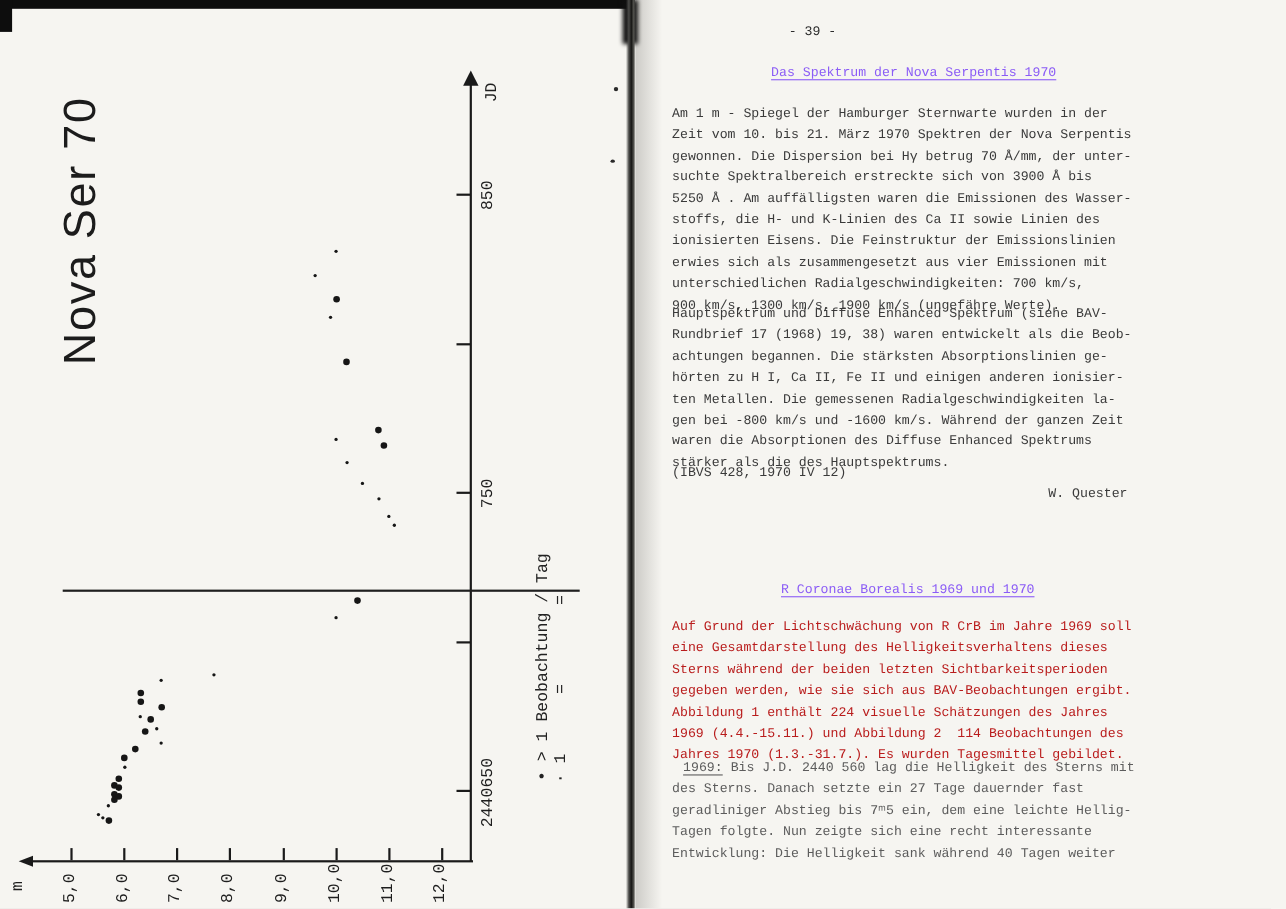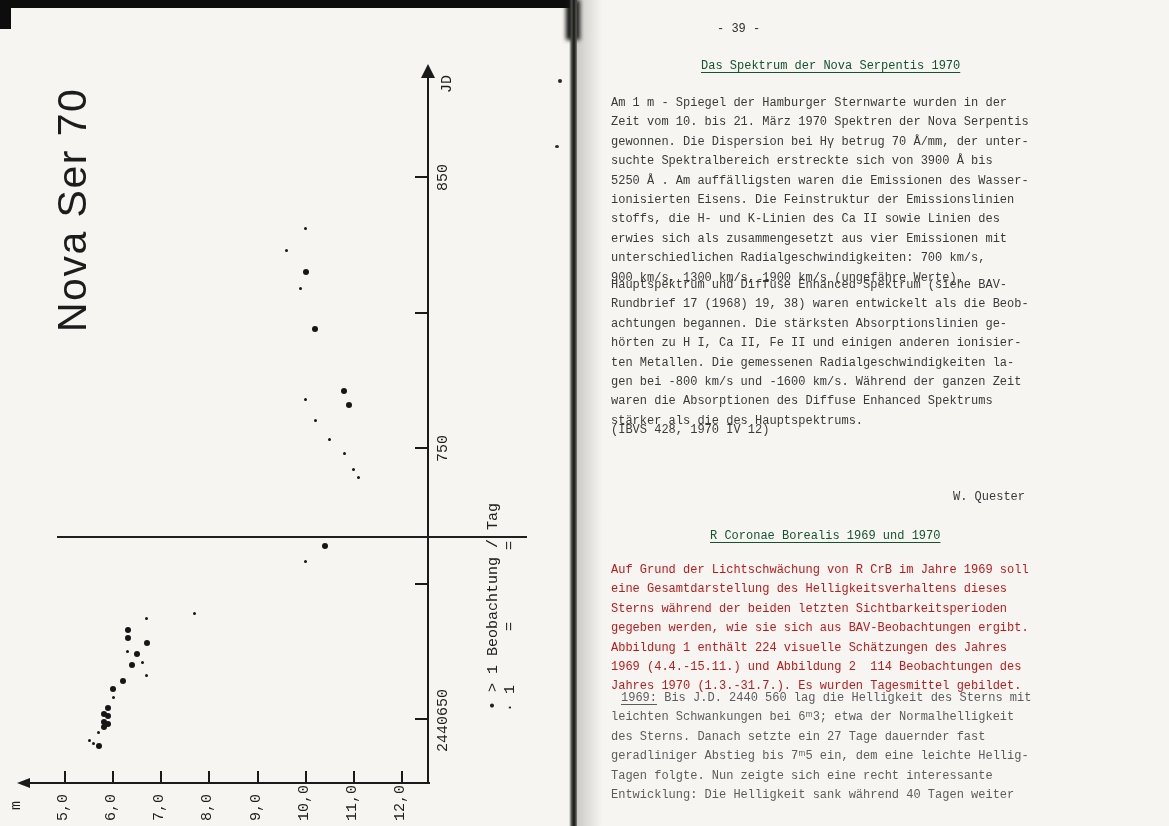--- a/index.html
+++ b/index.html
@@ -35,27 +35,27 @@
   .jd-tick{position:absolute;width:13px;height:2px;background:#1a1a1a;}
   .m-tick{position:absolute;width:2px;height:11px;background:#1a1a1a;}
   .dot{position:absolute;background:#161616;border-radius:50%;}
   #legend-line1,#legend-line2{font-size:15px;color:#222;}
   #legend-line1{left:486px;top:710px;}
   #legend-line2{left:503px;top:712px;}
   
   #right-page{position:absolute;left:611px;top:0;width:552px;height:636px;
     font-size:12px;line-height:19.4px;color:#3a3a3a;}
   #right-page .line{white-space:pre;}
-  .heading{color:#14532d;text-decoration:underline;text-underline-offset:3px;}
+  .heading{color:#8b5cf6;text-decoration:underline;text-underline-offset:3px;}
   #page-number{position:absolute;top:20px;left:106px;color:#2c2c2c;}
   #article1-title{position:absolute;top:57px;left:90px;}
   #a1-para1{position:absolute;top:94px;left:0;}
   #a1-para2{position:absolute;top:276px;left:0;}
   #ibvs-ref{position:absolute;top:421px;left:0;text-align:right;}
-  #author-sig{position:absolute;top:440px;left:342px;margin-top:48px;}
+  #author-sig{position:absolute;top:440px;left:342px;}
   #article2-title{position:absolute;top:527px;left:99px;}
   #a2-para1{position:absolute;top:561px;left:0;color:#b91c1c;}
   #a2-para2{position:absolute;top:689px;left:0;color:#5c5c5c;}
   #a2-para2 .u{text-decoration:underline;text-underline-offset:3px;margin-left:10px;}
 </style>
 </head>
 <body>
 
 <div id="viewport">
 
@@ -154,22 +154,22 @@
   <div id="right-page">
     <div id="page-number">- 39 -</div>
 
     <div id="article1-title" class="heading">Das Spektrum der Nova Serpentis 1970</div>
     <div id="a1-para1">
         <div class="line">Am 1 m - Spiegel der Hamburger Sternwarte wurden in der</div>
         <div class="line">Zeit vom 10. bis 21. März 1970 Spektren der Nova Serpentis</div>
         <div class="line">gewonnen. Die Dispersion bei Hγ betrug 70 Å/mm, der unter-</div>
         <div class="line">suchte Spektralbereich erstreckte sich von 3900 Å bis</div>
         <div class="line">5250 Å . Am auffälligsten waren die Emissionen des Wasser-</div>
+        <div class="line">stoffs, die H- und K-Linien des Ca II sowie Linien des</div>
         <div class="line">ionisierten Eisens. Die Feinstruktur der Emissionslinien</div>
-        <div class="line">stoffs, die H- und K-Linien des Ca II sowie Linien des</div>
         <div class="line">erwies sich als zusammengesetzt aus vier Emissionen mit</div>
         <div class="line">unterschiedlichen Radialgeschwindigkeiten: 700 km/s,</div>
         <div class="line">900 km/s, 1300 km/s, 1900 km/s (ungefähre Werte).</div>
       </div>
     <div id="a1-para2">
         <div class="line">Hauptspektrum und Diffuse Enhanced Spektrum (siehe BAV-</div>
         <div class="line">Rundbrief 17 (1968) 19, 38) waren entwickelt als die Beob-</div>
         <div class="line">achtungen begannen. Die stärksten Absorptionslinien ge-</div>
         <div class="line">hörten zu H I, Ca II, Fe II und einigen anderen ionisier-</div>
         <div class="line">ten Metallen. Die gemessenen Radialgeschwindigkeiten la-</div>
@@ -186,21 +186,20 @@
         <div class="line">eine Gesamtdarstellung des Helligkeitsverhaltens dieses</div>
         <div class="line">Sterns während der beiden letzten Sichtbarkeitsperioden</div>
         <div class="line">gegeben werden, wie sie sich aus BAV-Beobachtungen ergibt.</div>
         <div class="line">Abbildung 1 enthält 224 visuelle Schätzungen des Jahres</div>
         <div class="line">1969 (4.4.-15.11.) und Abbildung 2  114 Beobachtungen des</div>
         <div class="line">Jahres 1970 (1.3.-31.7.). Es wurden Tagesmittel gebildet.</div>
       </div>
     <div id="a2-para2">
       <div class="line"><span class="u">1969:</span><span> Bis J.D. 2440 560 lag die Helligkeit des Sterns mit</span></div>
       <div>
-          <div class="line">leichten Schwankungen bei 6ᵐ3; etwa der Normalhelligkeit</div>
           <div class="line">des Sterns. Danach setzte ein 27 Tage dauernder fast</div>
           <div class="line">geradliniger Abstieg bis 7ᵐ5 ein, dem eine leichte Hellig-</div>
           <div class="line">Tagen folgte. Nun zeigte sich eine recht interessante</div>
           <div class="line">Entwicklung: Die Helligkeit sank während 40 Tagen weiter</div>
         </div>
     </div>
   </div>
 </div>
 
 </body></html>

